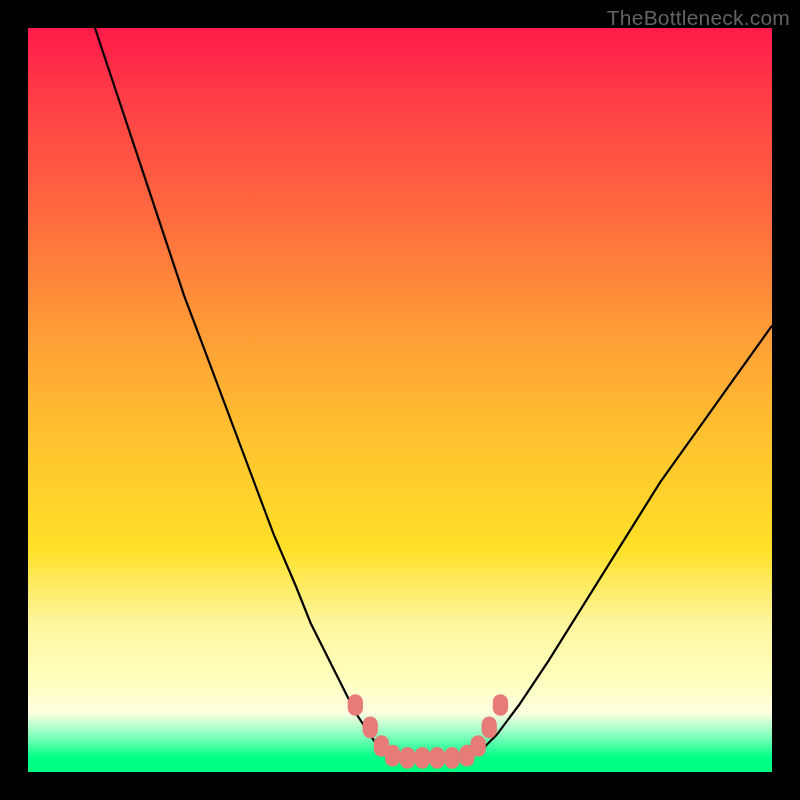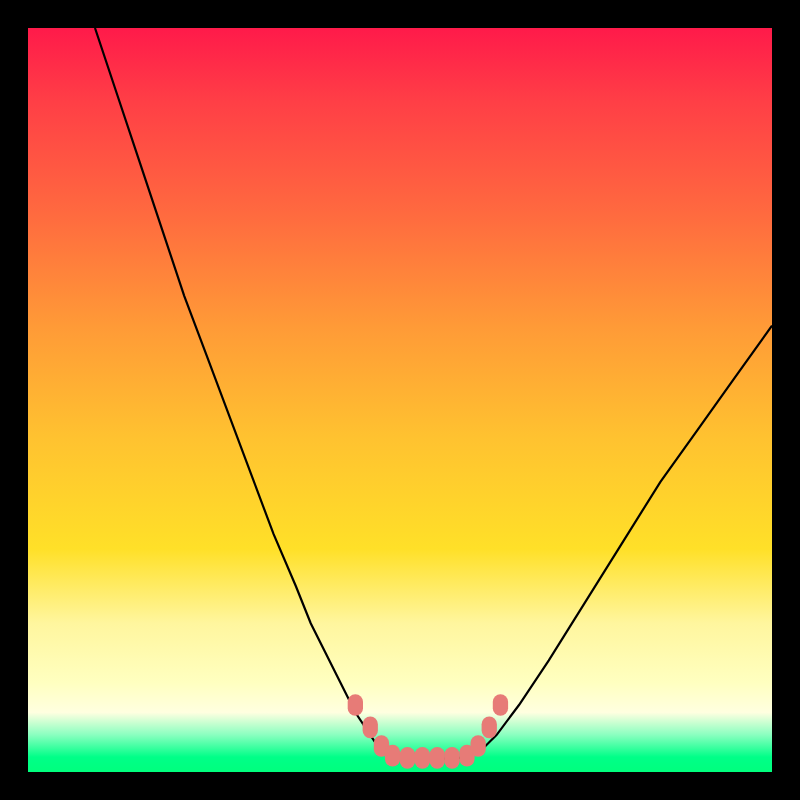--- a/index.html
+++ b/index.html
@@ -78,13 +78,14 @@
           <rect x="386.7" y="719.1" width="15.3" height="21.6" rx="7.6" ry="7.6" fill="#e77b77" stroke="#d86a66" stroke-width="0"></rect>
           <rect x="401.6" y="719.1" width="15.3" height="21.6" rx="7.6" ry="7.6" fill="#e77b77" stroke="#d86a66" stroke-width="0"></rect>
           <rect x="416.4" y="719.1" width="15.3" height="21.6" rx="7.6" ry="7.6" fill="#e77b77" stroke="#d86a66" stroke-width="0"></rect>
           <rect x="431.3" y="716.8" width="15.3" height="21.6" rx="7.6" ry="7.6" fill="#e77b77" stroke="#d86a66" stroke-width="0"></rect>
           <rect x="442.5" y="707.2" width="15.3" height="21.6" rx="7.6" ry="7.6" fill="#e77b77" stroke="#d86a66" stroke-width="0"></rect>
           <rect x="453.6" y="688.6" width="15.3" height="21.6" rx="7.6" ry="7.6" fill="#e77b77" stroke="#d86a66" stroke-width="0"></rect>
           <rect x="464.8" y="666.2" width="15.3" height="21.6" rx="7.6" ry="7.6" fill="#e77b77" stroke="#d86a66" stroke-width="0"></rect>
         </g>
     </svg>
   </div>
+  <div class="attribution">TheBottleneck.com</div>
 </div>
 
 </body></html>

